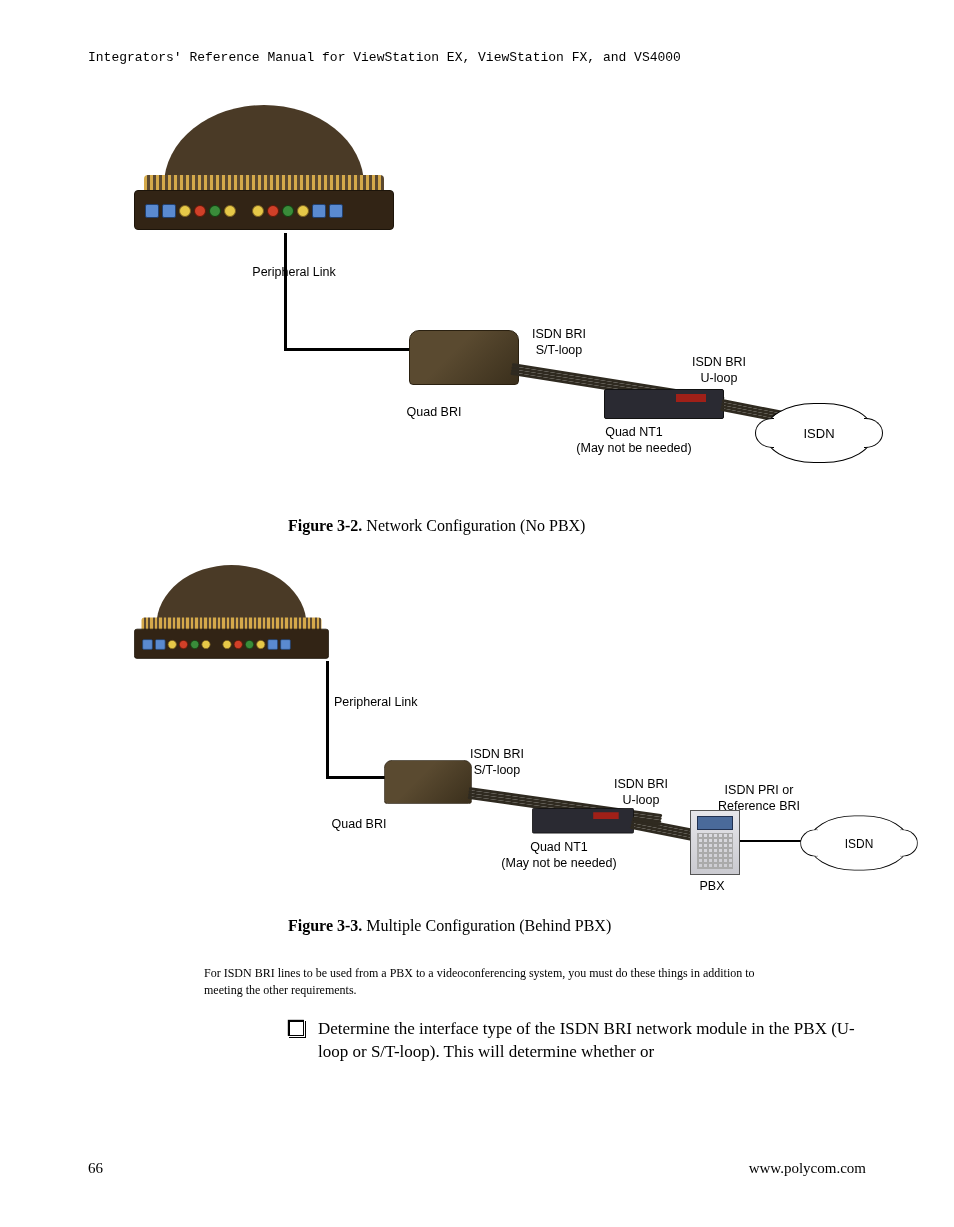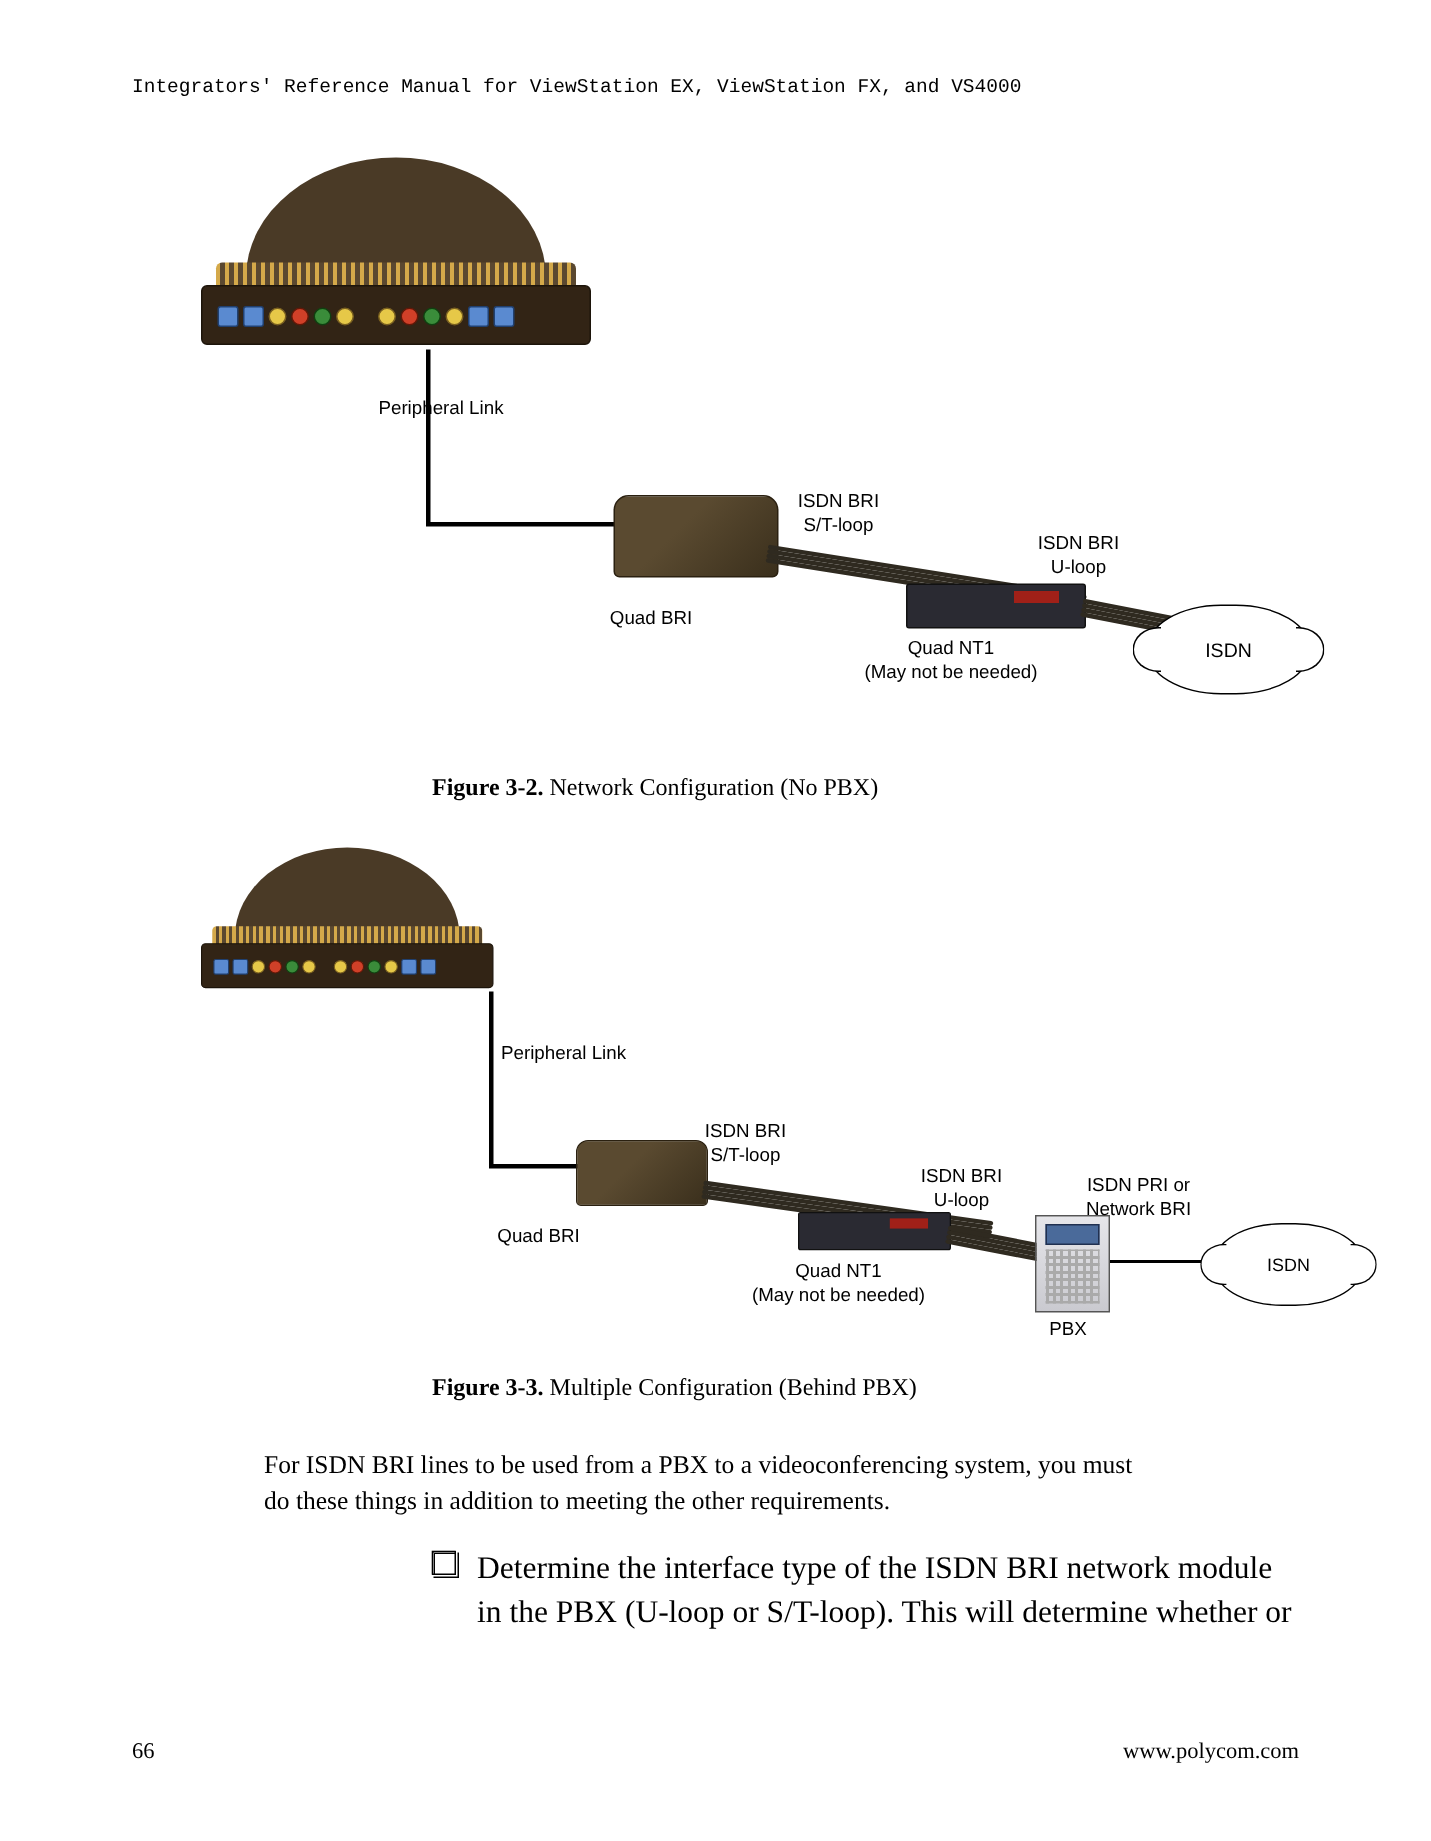--- a/index.html
+++ b/index.html
@@ -136,34 +136,34 @@
   }
   .caption {
     font-family: Liberation Serif, serif;
     font-size: 16px;
     margin-left: 200px;
     margin-top: 12px;
     margin-bottom: 30px;
   }
   .caption b { font-weight: bold; }
   .body-text {
-    font-size: 17px;
+    font-size: 12px;
     line-height: 1.4;
-    margin-left: 88px;
+    margin-left: 116px;
     width: 580px;
     margin-bottom: 18px;
   }
   .checklist {
     margin-left: 200px;
     width: 580px;
   }
   .check-item {
     display: flex;
     gap: 14px;
-    font-size: 21px;
+    font-size: 17px;
     line-height: 1.4;
   }
   .checkbox {
     flex: 0 0 16px;
     width: 16px; height: 16px;
     border: 1.5px solid #000;
     margin-top: 3px;
     position: relative;
     box-shadow: 1px 1px 0 #000 inset, -0.2px -0.2px 0 #000;
   }
@@ -273,21 +273,21 @@
 
   <div class="cable" style="left:498px; top:252px; width:70px; transform:rotate(11deg);"></div>
   <div class="label" style="left:462px; top:212px; width:90px; white-space:pre-line;">ISDN BRI
 U-loop</div>
 
   <div class="pbx-box" style="left:556px; top:245px;"></div>
   <div class="label" style="left:548px; top:314px; width:60px;">PBX</div>
 
   <div class="link-line" style="left:606px; top:275px; width:80px; height:2px;"></div>
   <div class="label" style="left:570px; top:218px; width:110px; white-space:pre-line;">ISDN PRI or
-Network BRI</div>
+Reference BRI</div>
 
   <div class="cloud" style="left:670px; top:248px; transform:scale(0.92);">
     <span>ISDN</span>
   </div>
 </div>
 <div class="caption">
   <b>Figure 3-3.</b><span>  Multiple Configuration (Behind PBX)</span>
 </div>
 
 <p class="body-text">For ISDN BRI lines to be used from a PBX to a videoconferencing system, you must do these things in addition to meeting the other requirements.</p>

